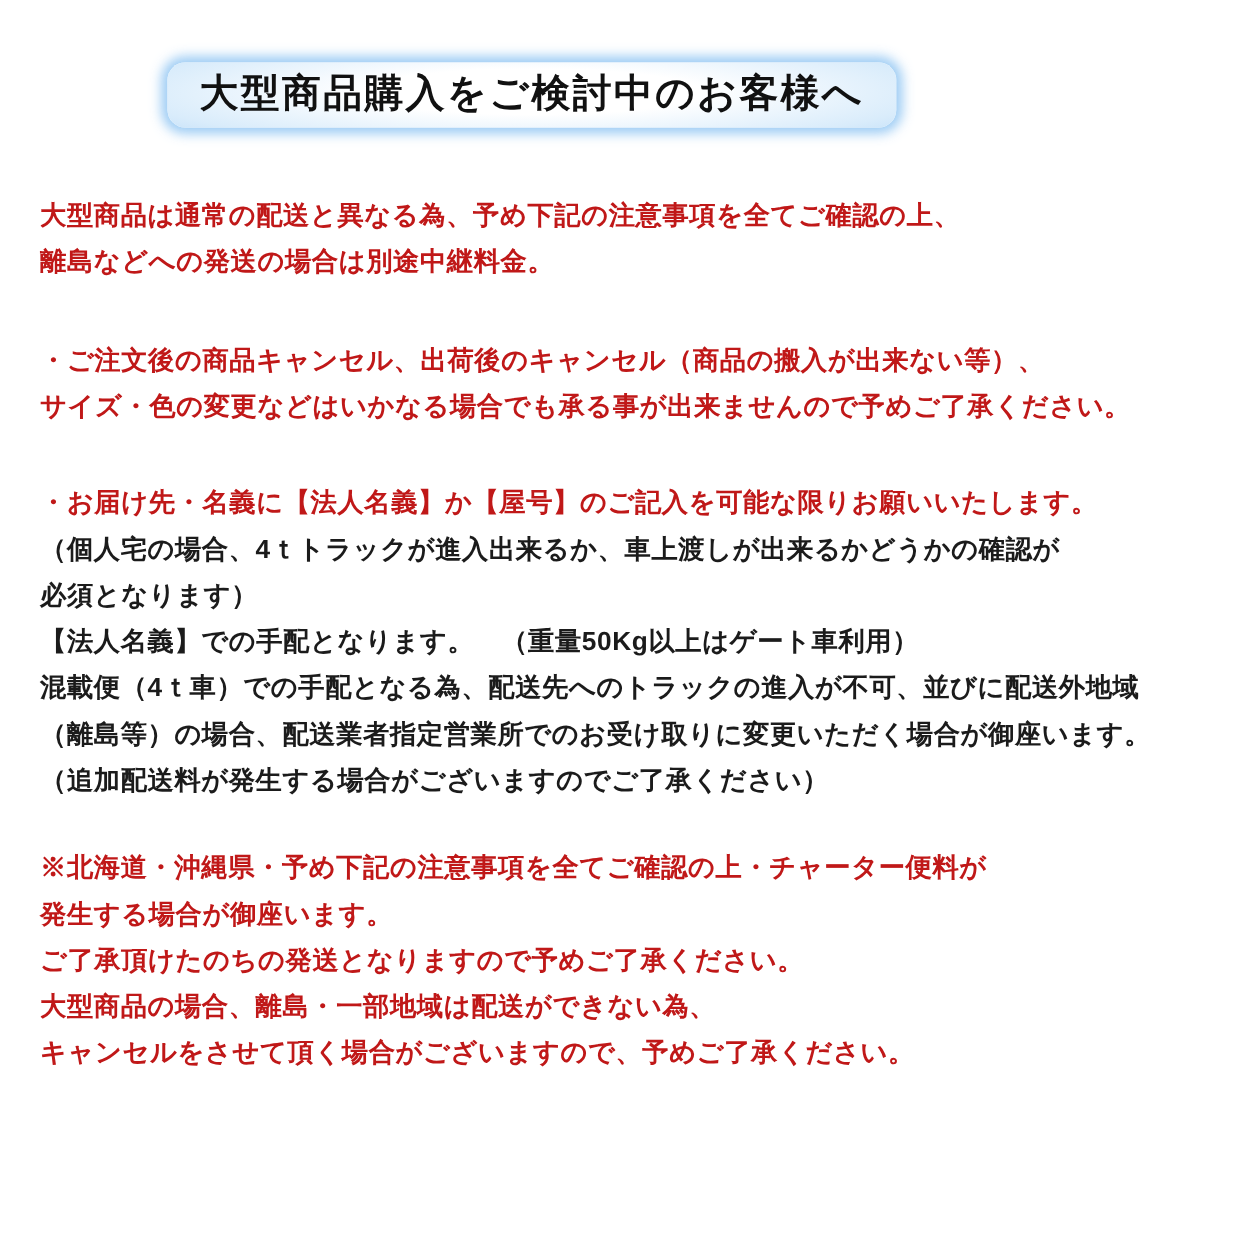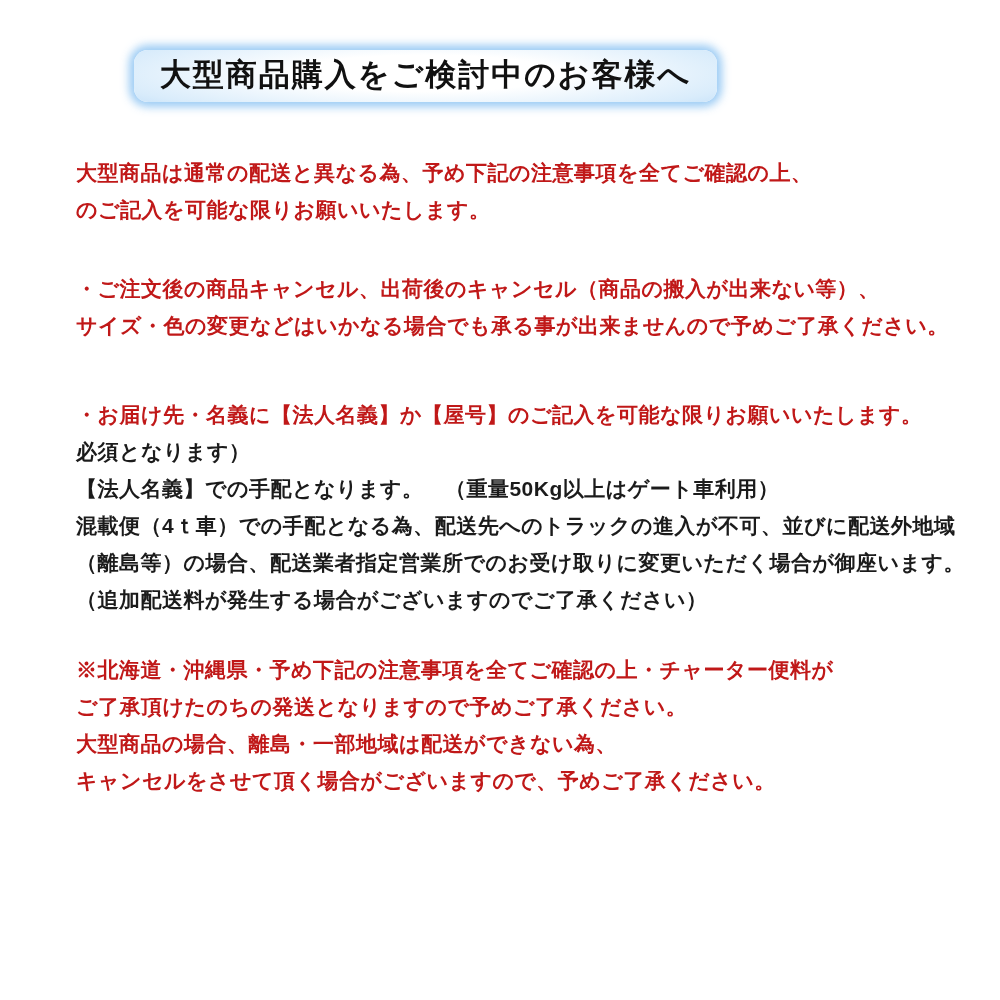--- a/index.html
+++ b/index.html
@@ -34,64 +34,66 @@
     border-radius: 14px;
     background: radial-gradient(ellipse 105% 160% at 50% 45%,
                 #ffffff 22%,
                 #d9ecfb 52%,
                 #a6d0f6 78%,
                 var(--banner-blue) 100%);
     box-shadow: 0 0 9px 5px rgba(140, 195, 242, 0.85);
     white-space: nowrap;
   }
   .para {
-    padding-left: 76px;
+    padding-left: 32px;
     padding-right: 40px;
   }
   .line {
     font-size: 21px;
     line-height: 37px;
     letter-spacing: 0.5px;
     white-space: nowrap;
   }
   .line[data-color="red"]   { color: var(--accent-red); }
   .line[data-color="black"] { color: var(--text-black); }
   .para-intro     { margin-top: 52px; }
   .para-cancel    { margin-top: 42px; }
-  .para-recipient { margin-top: 52px; }
+  .para-recipient { margin-top: 40px; }
   .para-remote    { margin-top: 33px; }
 </style>
 </head>
 <body>
 
 <div class="page">
 
   <div class="banner-wrap">
     <div class="banner">大型商品購入をご検討中のお客様へ</div>
   </div>
 
   <div class="para para-intro">
     <div class="line" data-color="red">大型商品は通常の配送と異なる為、予め下記の注意事項を全てご確認の上、</div>
-    <div class="line" data-color="red">のご記入を可能な限りお願いいたします。</div>
+    <div class="line" data-color="red">離島などへの発送の場合は別途中継料金。</div>
   </div>
 
   <div class="para para-cancel">
     <div class="line" data-color="red">・ご注文後の商品キャンセル、出荷後のキャンセル（商品の搬入が出来ない等）、</div>
     <div class="line" data-color="red">サイズ・色の変更などはいかなる場合でも承る事が出来ませんので予めご了承ください。</div>
   </div>
 
   <div class="para para-recipient">
     <div class="line" data-color="red">・お届け先・名義に【法人名義】か【屋号】のご記入を可能な限りお願いいたします。</div>
+    <div class="line" data-color="black">（個人宅の場合、4ｔトラックが進入出来るか、車上渡しが出来るかどうかの確認が</div>
     <div class="line" data-color="black">必須となります）</div>
     <div class="line" data-color="black">【法人名義】での手配となります。　（重量50Kg以上はゲート車利用）</div>
     <div class="line" data-color="black">混載便（4ｔ車）での手配となる為、配送先へのトラックの進入が不可、並びに配送外地域</div>
     <div class="line" data-color="black">（離島等）の場合、配送業者指定営業所でのお受け取りに変更いただく場合が御座います。</div>
     <div class="line" data-color="black">（追加配送料が発生する場合がございますのでご了承ください）</div>
   </div>
 
   <div class="para para-remote">
     <div class="line" data-color="red">※北海道・沖縄県・予め下記の注意事項を全てご確認の上・チャーター便料が</div>
+    <div class="line" data-color="red">発生する場合が御座います。</div>
     <div class="line" data-color="red">ご了承頂けたのちの発送となりますので予めご了承ください。</div>
     <div class="line" data-color="red">大型商品の場合、離島・一部地域は配送ができない為、</div>
     <div class="line" data-color="red">キャンセルをさせて頂く場合がございますので、予めご了承ください。</div>
   </div>
 
 </div>
 
 </body></html>

